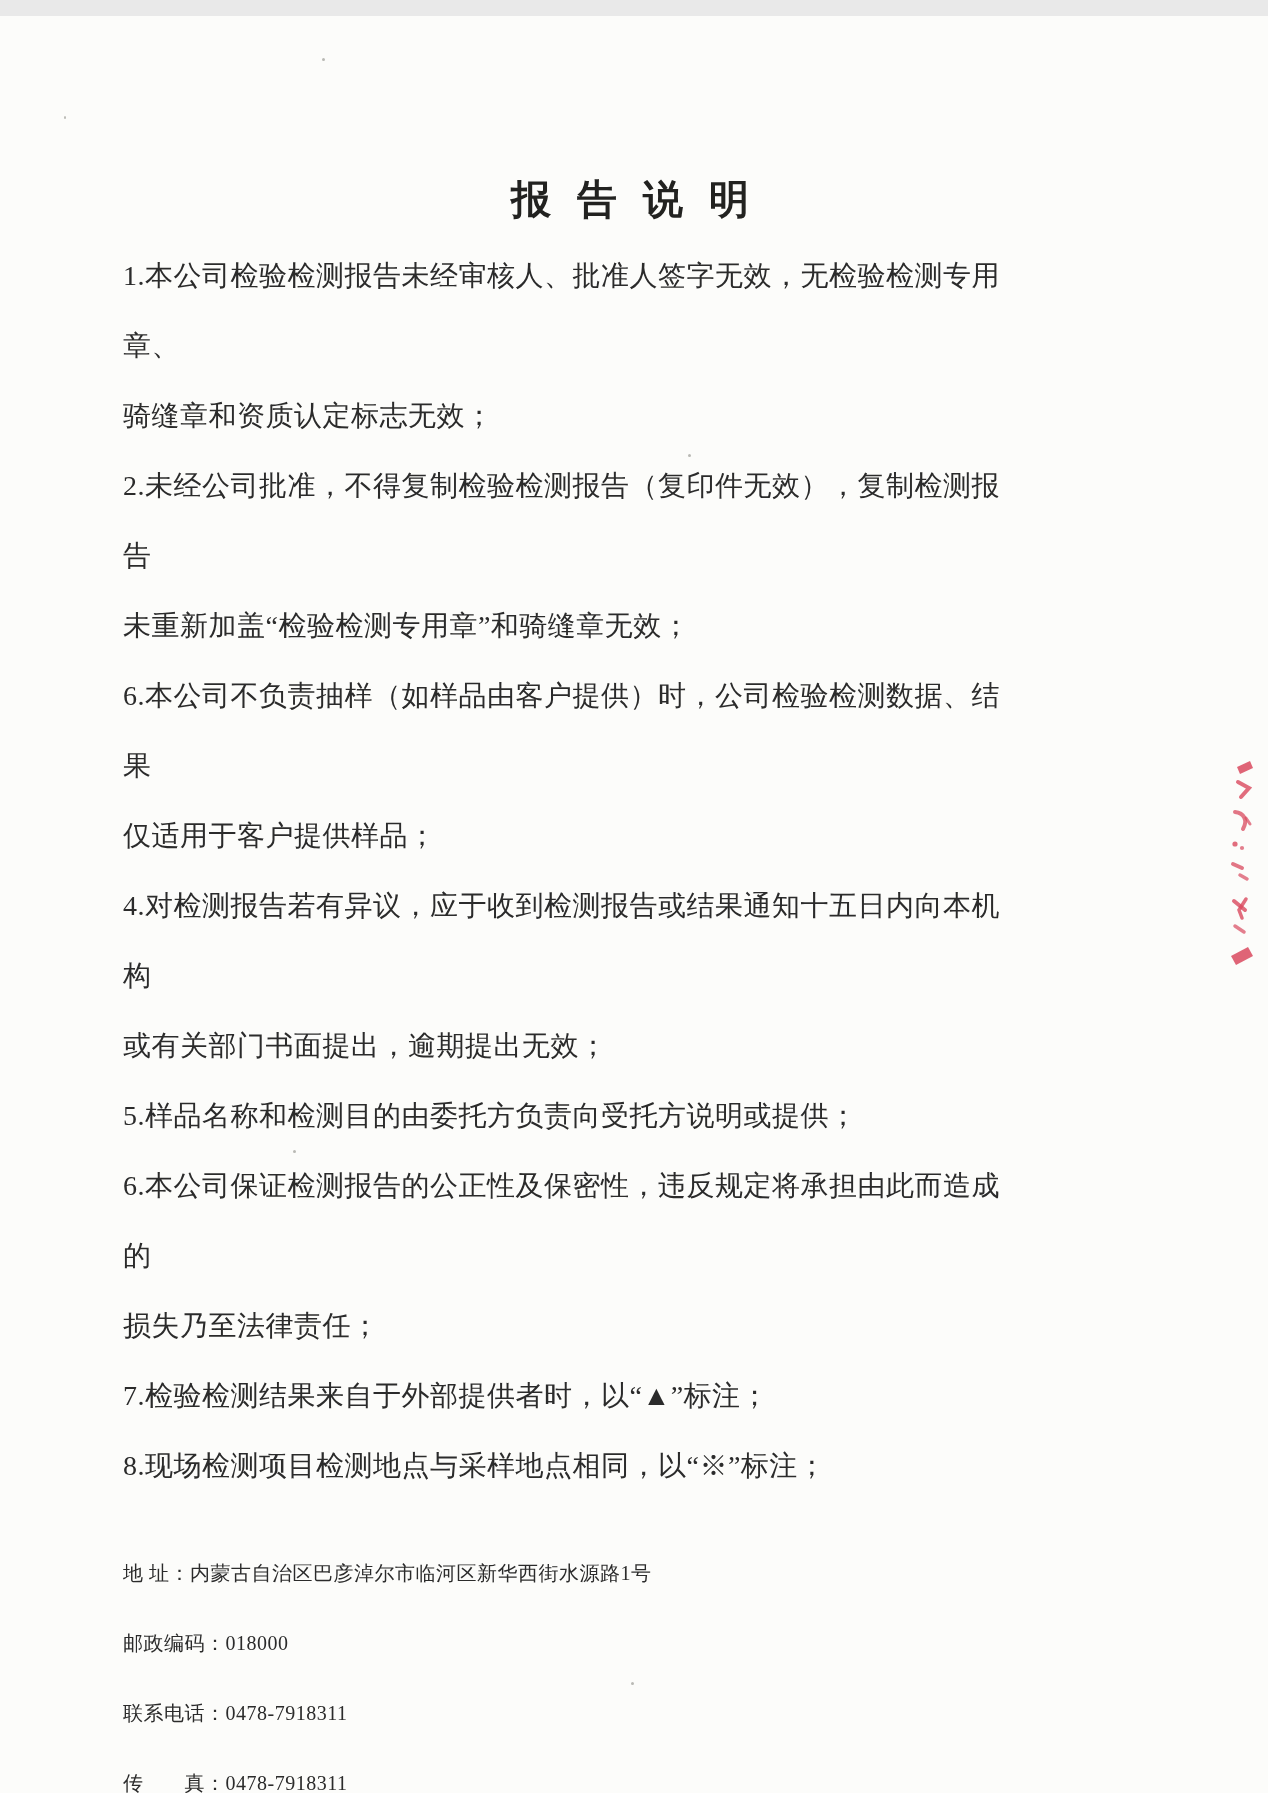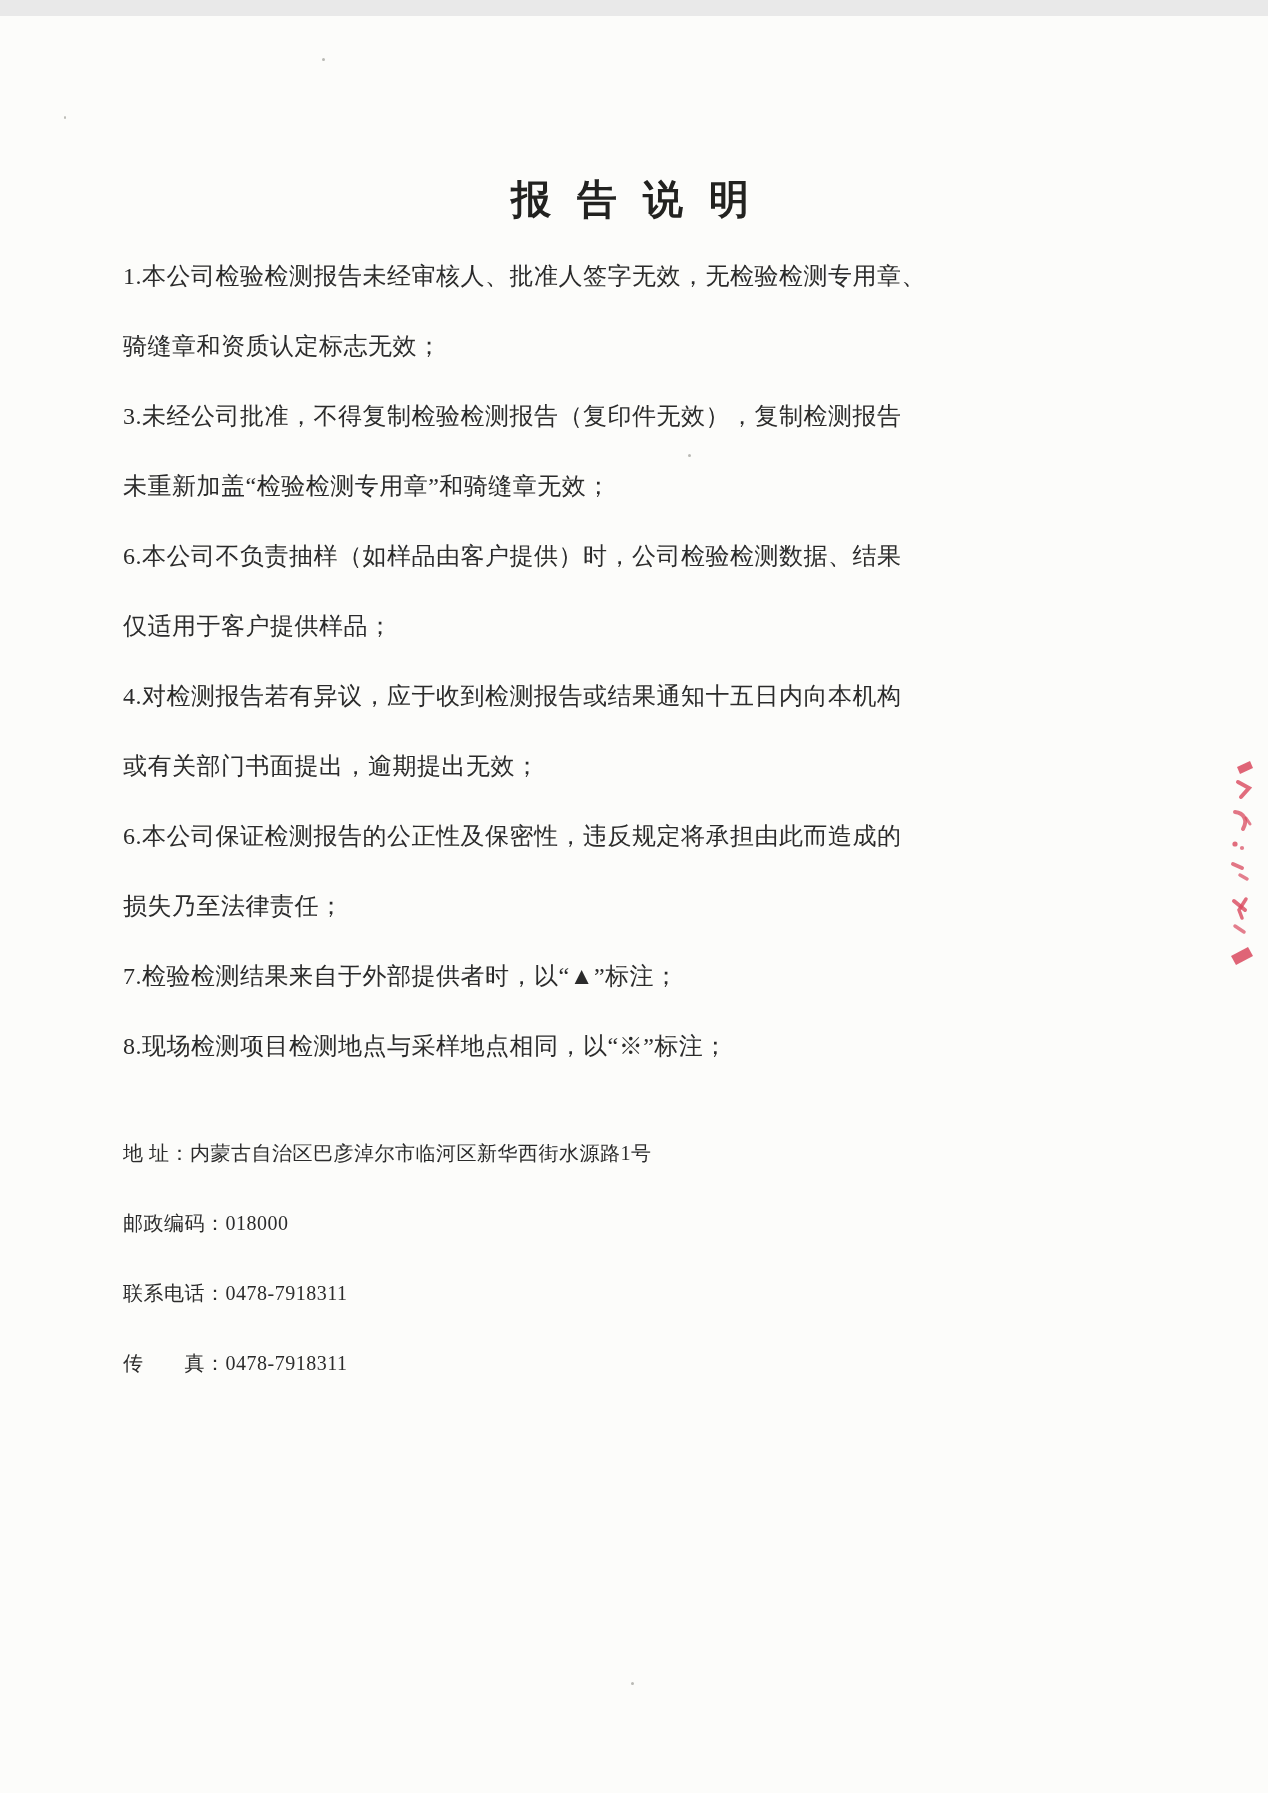--- a/index.html
+++ b/index.html
@@ -23,21 +23,21 @@
     text-align: center;
     font-size: 40px;
     font-weight: bold;
     letter-spacing: 8px;
     color: #222220;
     line-height: 1.2;
   }
   .notes {
     margin: 17px 100px 0 123px;
     width: 900px;
-    font-size: 24px;
+    font-size: 28px;
     line-height: 70px;
     letter-spacing: 0.5px;
   }
   .note {
     margin: 0;
     white-space: pre-wrap;
   }
   .contact {
     margin: 37px 100px 0 123px;
     font-size: 20px;
@@ -70,26 +70,27 @@
 </head>
 <body>
 
 <div class="page">
 
   <h1 class="title">报 告 说 明</h1>
 
   <div class="notes">
     <p class="note">1.本公司检验检测报告未经审核人、批准人签字无效，无检验检测专用章、
 骑缝章和资质认定标志无效；</p>
-    <p class="note">3.未经公司批准，不得复制检验检测报告（复印件无效），复制检测报告
+    <p class="note">2.未经公司批准，不得复制检验检测报告（复印件无效），复制检测报告
 未重新加盖“检验检测专用章”和骑缝章无效；</p>
     <p class="note">6.本公司不负责抽样（如样品由客户提供）时，公司检验检测数据、结果
 仅适用于客户提供样品；</p>
     <p class="note">4.对检测报告若有异议，应于收到检测报告或结果通知十五日内向本机构
 或有关部门书面提出，逾期提出无效；</p>
+    <p class="note">5.样品名称和检测目的由委托方负责向受托方说明或提供；</p>
     <p class="note">6.本公司保证检测报告的公正性及保密性，违反规定将承担由此而造成的
 损失乃至法律责任；</p>
     <p class="note">7.检验检测结果来自于外部提供者时，以“▲”标注；</p>
     <p class="note">8.现场检测项目检测地点与采样地点相同，以“※”标注；</p>
   </div>
 
   <div class="contact">
     <p class="contact-line"><span>地 址：</span><span>内蒙古自治区巴彦淖尔市临河区新华西街水源路1号</span></p>
     <p class="contact-line"><span>邮政编码：</span><span>018000</span></p>
     <p class="contact-line"><span>联系电话：</span><span>0478-7918311</span></p>

